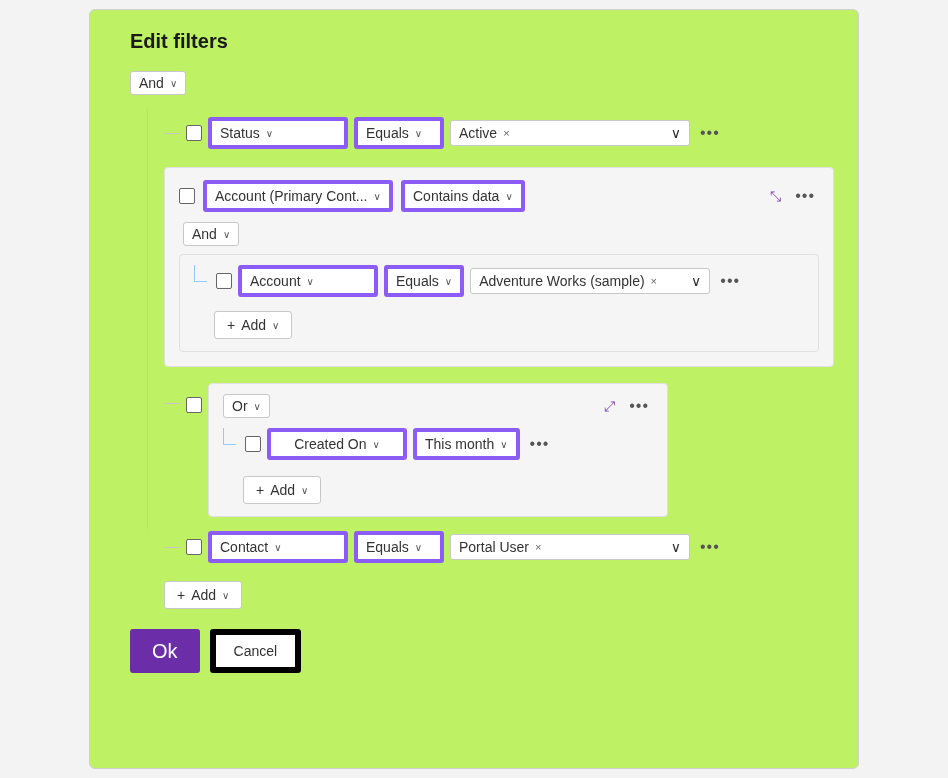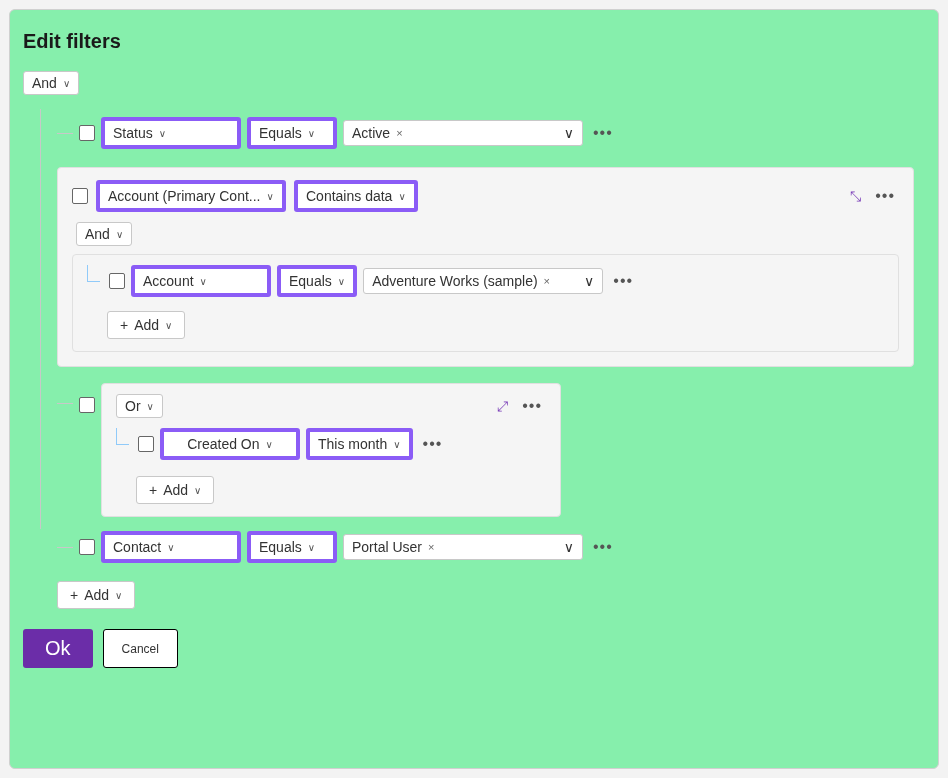--- a/index.html
+++ b/index.html
@@ -6,25 +6,25 @@
 
     body {
       background: #f3f3f3;
       display: flex;
       justify-content: center;
       align-items: center;
       min-height: 100vh;
     }
 
     .dialog {
-      background: #86efac;
+      background: #bef264;
       border: 1px solid #d0d0d0;
       border-radius: 6px;
-      padding: 20px 24px 20px 13px;
-      width: 930px;
+      padding: 20px 24px 20px 40px;
+      width: 770px;
       min-height: 760px;
       position: relative;
     }
 
     .dialog-title {
       font-size: 20px;
       font-weight: 600;
       margin-bottom: 18px;
       color: #1a1a1a;
     }
@@ -204,24 +204,24 @@
       border-radius: 3px;
       padding: 8px 22px;
       font-size: 20px;
       cursor: pointer;
       font-weight: 500;
     }
 
     .btn-cancel {
       background: #fff;
       color: #333;
-      border: 1px solid #000000;
+      border: 6px solid #000000;
       border-radius: 3px;
       padding: 8px 18px;
-      font-size: 12px;
+      font-size: 14px;
       cursor: pointer;
     }
 
     .row-connector {
       width: 16px;
       height: 1px;
       background: #c8c8c8;
       flex-shrink: 0;
     }
 

